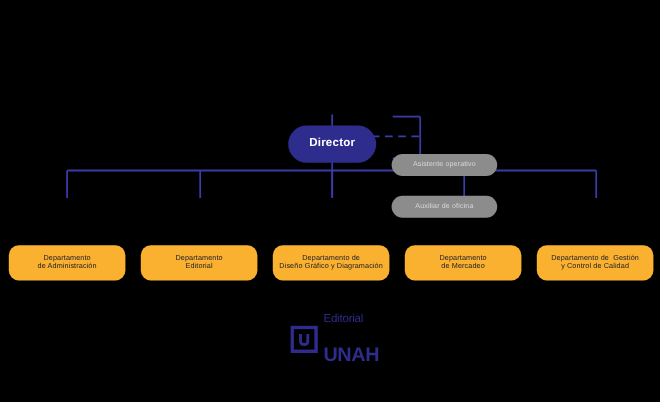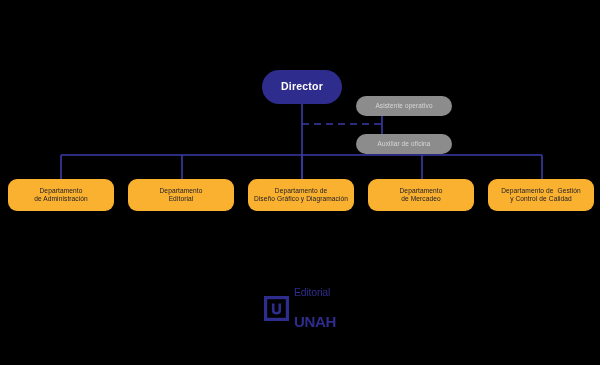--- a/index.html
+++ b/index.html
@@ -28,20 +28,21 @@
     pointer-events: none;
   }
   .node {
     position: absolute;
     display: flex;
     align-items: center;
     justify-content: center;
     text-align: center;
     box-sizing: border-box;
     line-height: 1.25;
+    margin-top: 44px;
   }
   .node-director {
     left: 262px;
     top: 70px;
     width: 80px;
     height: 34px;
     background: #2E2C8C;
     border-radius: 17px;
     color: #FFFFFF;
     font-size: 10.5px;
@@ -103,21 +104,21 @@
     justify-content: center;
     color: #2E2C8C;
     line-height: 1;
   }
   .logo-editorial {
     font-size: 10.5px;
     font-weight: normal;
     letter-spacing: -0.2px;
   }
   .logo-unah {
-    font-size: 15px;
+    font-size: 18px;
     font-weight: bold;
     letter-spacing: -0.3px;
     margin-top: 17px;
   }
 </style>
 </head>
 <body>
 
 <div id="canvas">
 

